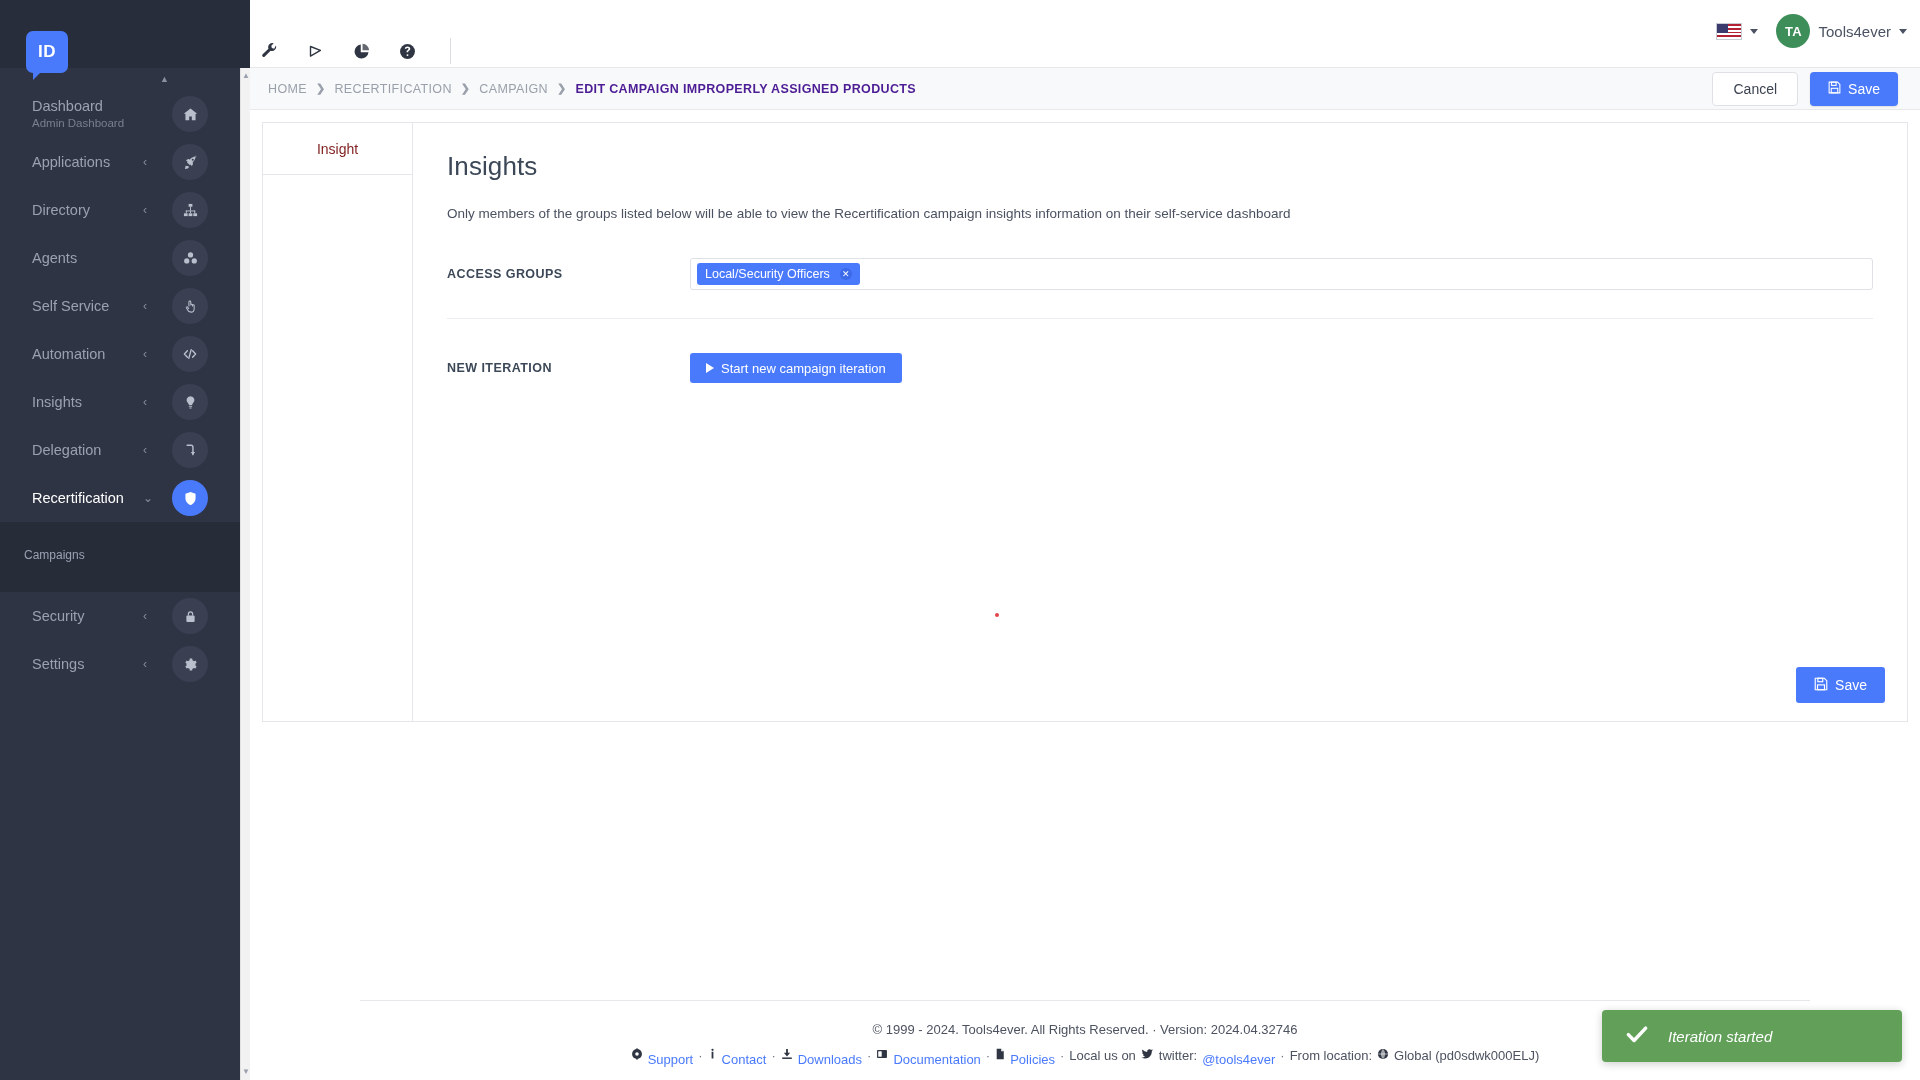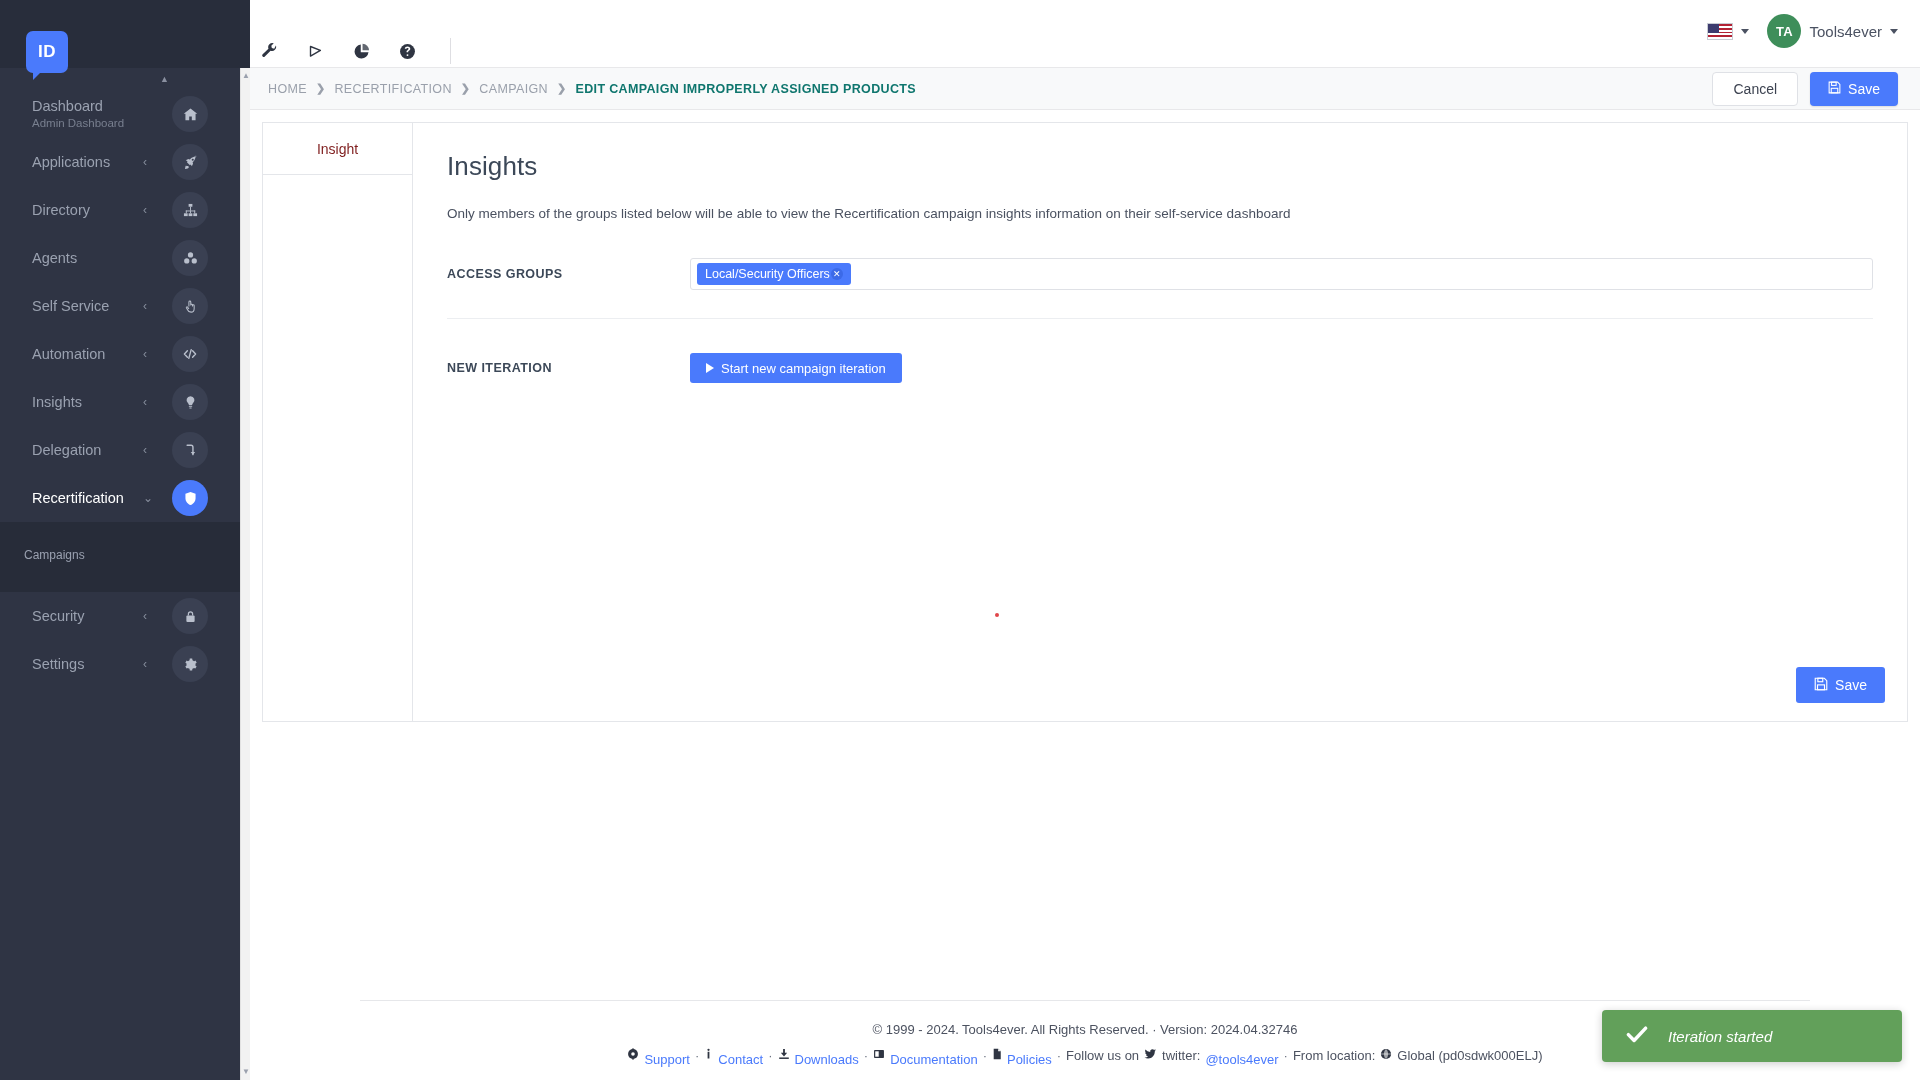--- a/index.html
+++ b/index.html
@@ -183,21 +183,21 @@
     color: #2f3542;
   }
   .tool-divider {
     width: 1px;
     height: 26px;
     background: #dedee2;
     margin-left: 8px;
   }
   .topbar-right {
     position: absolute;
-    right: 22px; top: 0;
+    right: 13px; top: 0;
     height: 62px;
     display: flex;
     align-items: center;
     gap: 18px;
   }
   .flag {
     width: 26px; height: 17px;
     position: relative;
     overflow: hidden;
     border: 1px solid #c8ccd4;
@@ -264,21 +264,21 @@
     align-items: center;
     gap: 9px;
     font-size: 12.5px;
     letter-spacing: 0.35px;
   }
   .crumb {
     color: #9aa0ab;
     cursor: pointer;
   }
   .crumb.current {
-    color: #0f766e;
+    color: #4c1d95;
     font-weight: bold;
     cursor: default;
   }
   .crumb-sep {
     color: #9aa0ab;
     font-size: 11px;
     font-weight: bold;
   }
   .crumbbar-actions {
     position: absolute;
@@ -381,21 +381,21 @@
     border-radius: 3px;
     display: flex;
     align-items: center;
     padding: 0 6px;
     background: #ffffff;
     cursor: text;
   }
   .tag {
     display: inline-flex;
     align-items: center;
-    gap: 1px;
+    gap: 10px;
     background: #4a7afc;
     color: #ffffff;
     font-size: 12.5px;
     border-radius: 3px;
     padding: 4px 8px;
     height: 22px;
   }
   .tag-x {
     width: 12px; height: 12px;
     border-radius: 50%;
@@ -854,21 +854,21 @@
 
       <span class="fico">
         <svg width="10" height="12" viewBox="0 0 12 16" fill="currentColor">
             <path d="M1.6 1h6l3.4 3.4V15H1.6z"></path>
             <path d="M7.6 1v3.4H11z" fill="#fff"></path>
           </svg>
       </span>
       <span class="flink">Policies</span>
       <span class="fsep">·</span>
 
-      <span>Follow us on</span>
+      <span>Local us on</span>
       <span class="fico">
         <svg width="13" height="12" viewBox="0 0 16 16" fill="currentColor">
             <path d="M15.3 3a6 6 0 0 1-1.8.5 3.1 3.1 0 0 0 1.4-1.7 6.2 6.2 0 0 1-2 .8 3.1 3.1 0 0 0-5.3 2.8A8.8 8.8 0 0 1 1.2 2a3.1 3.1 0 0 0 1 4.2 3 3 0 0 1-1.4-.4 3.1 3.1 0 0 0 2.5 3.1 3.2 3.2 0 0 1-1.4.1 3.1 3.1 0 0 0 2.9 2.2A6.3 6.3 0 0 1 0 12.5a8.8 8.8 0 0 0 4.8 1.4c5.7 0 8.9-4.8 8.9-9v-.4A6.3 6.3 0 0 0 15.3 3z"></path>
           </svg>
       </span>
       <span>twitter:</span>
       <span class="flink">@tools4ever</span>
       <span class="fsep">·</span>
 
       <span>From location:</span>

